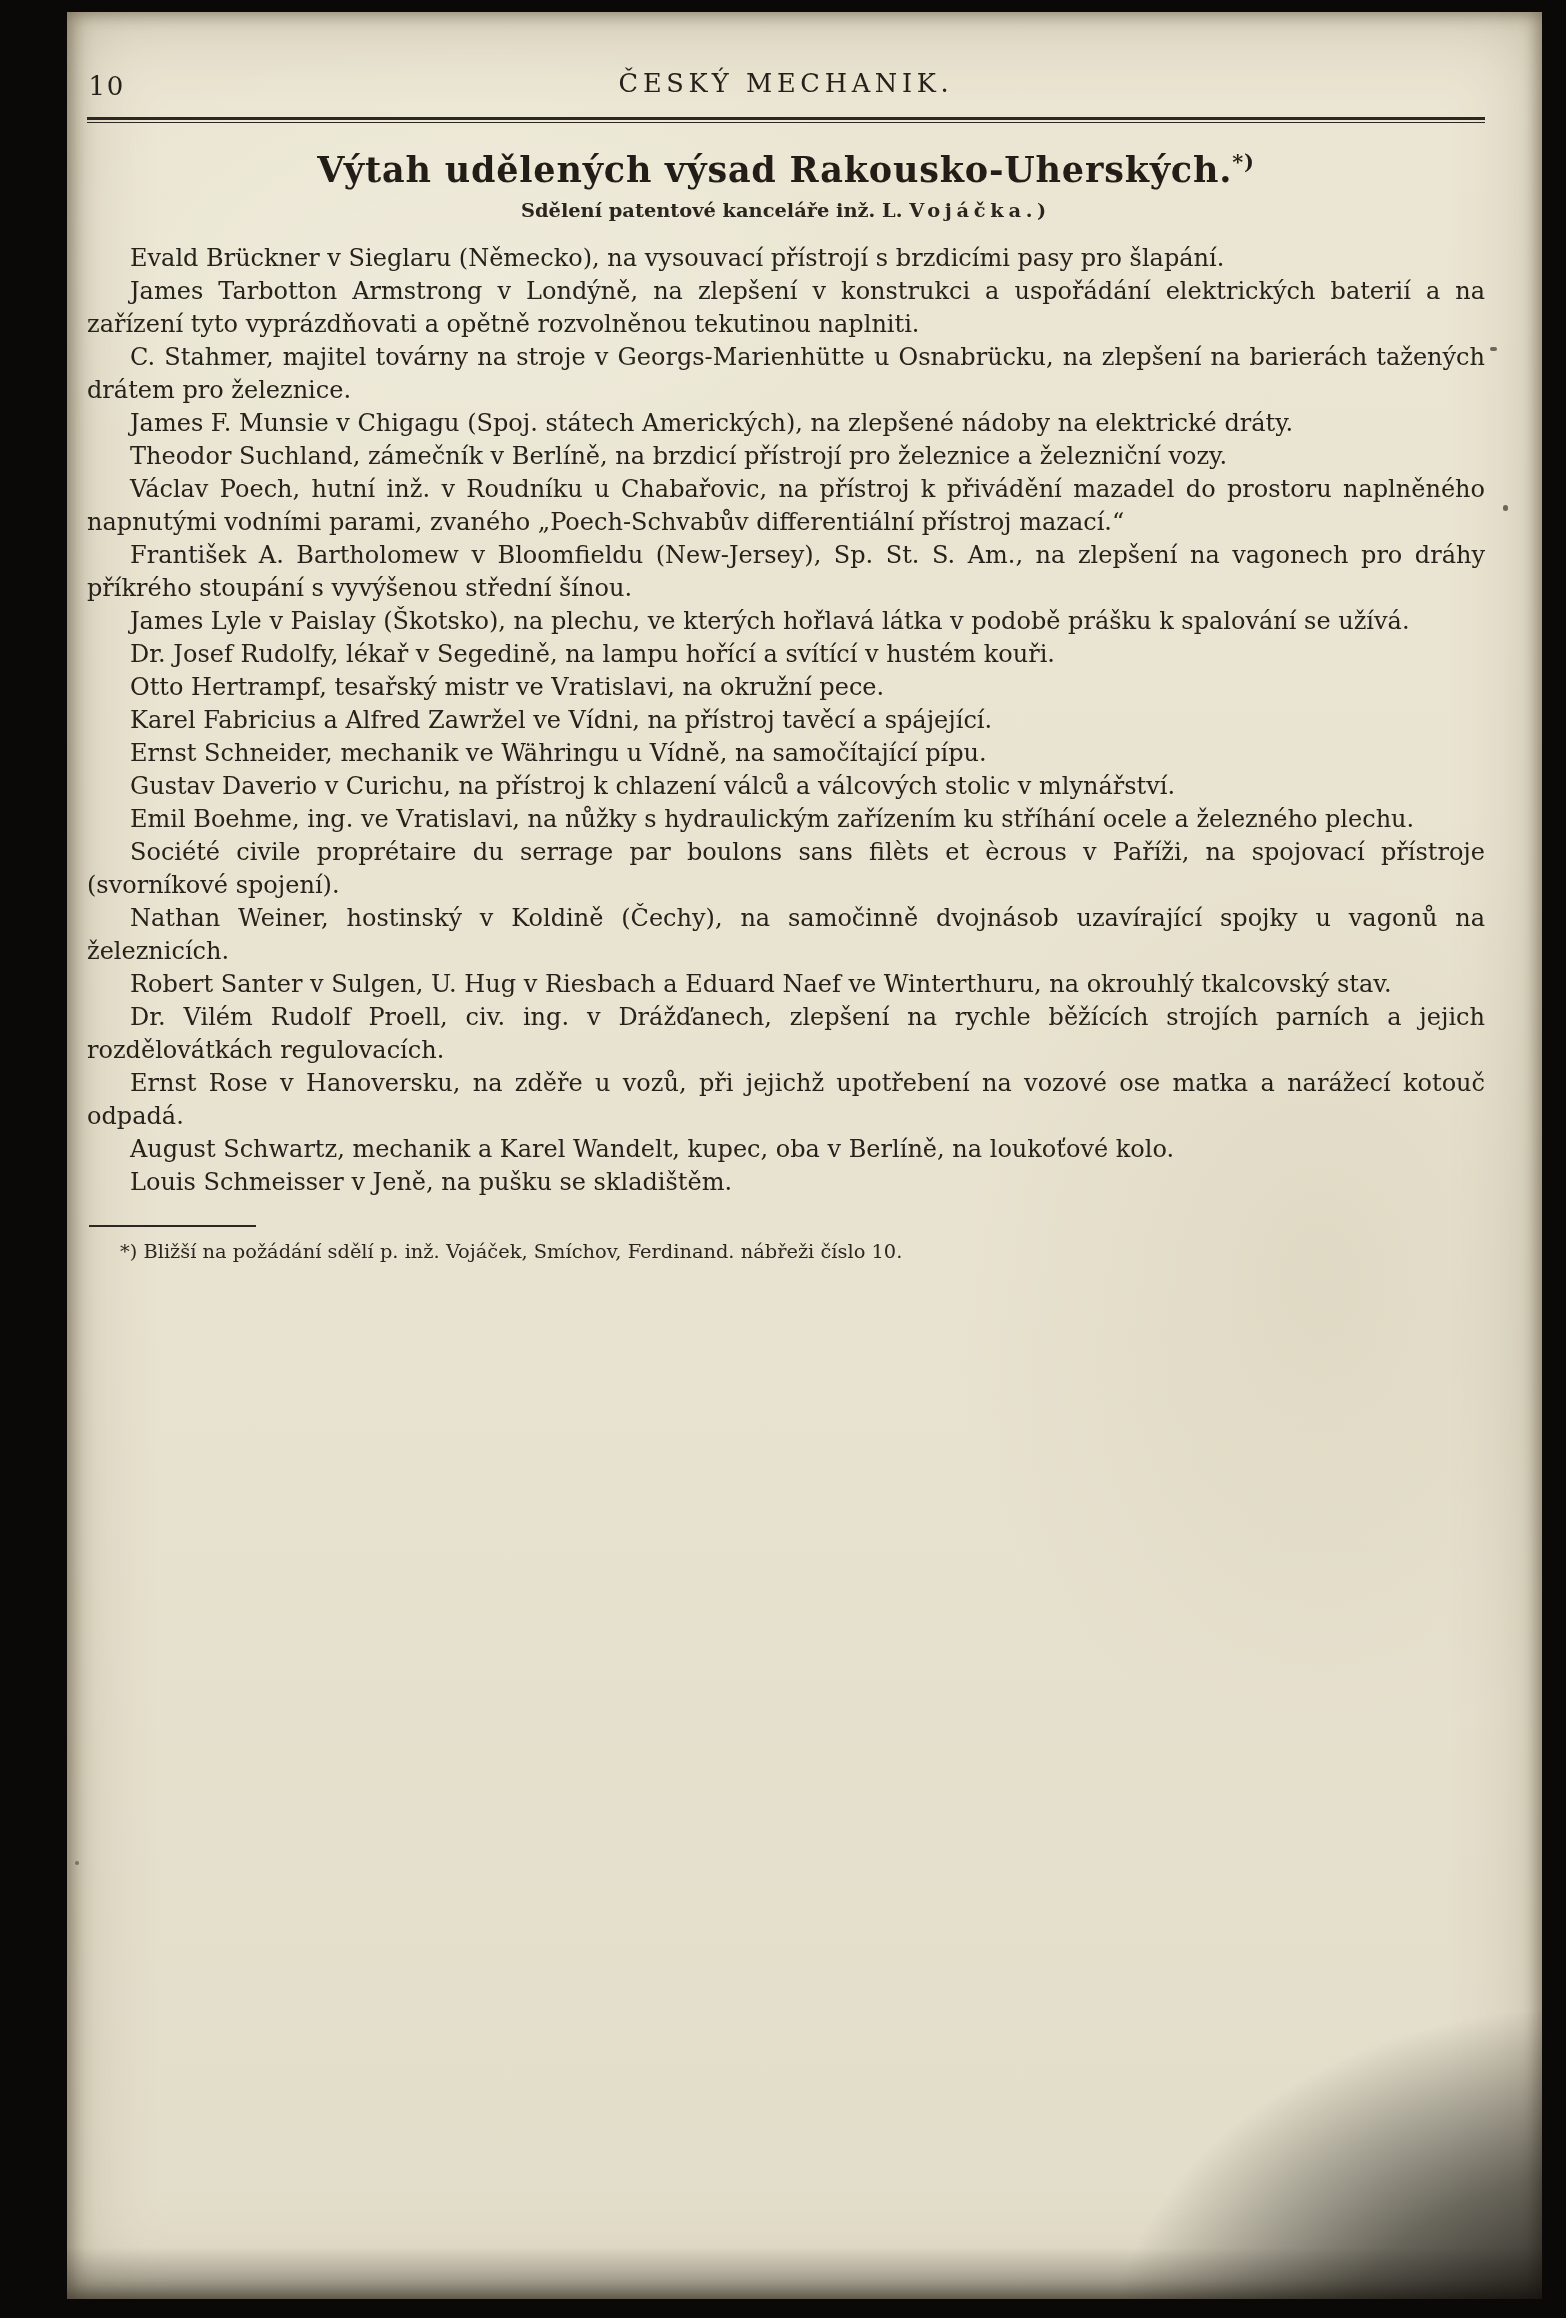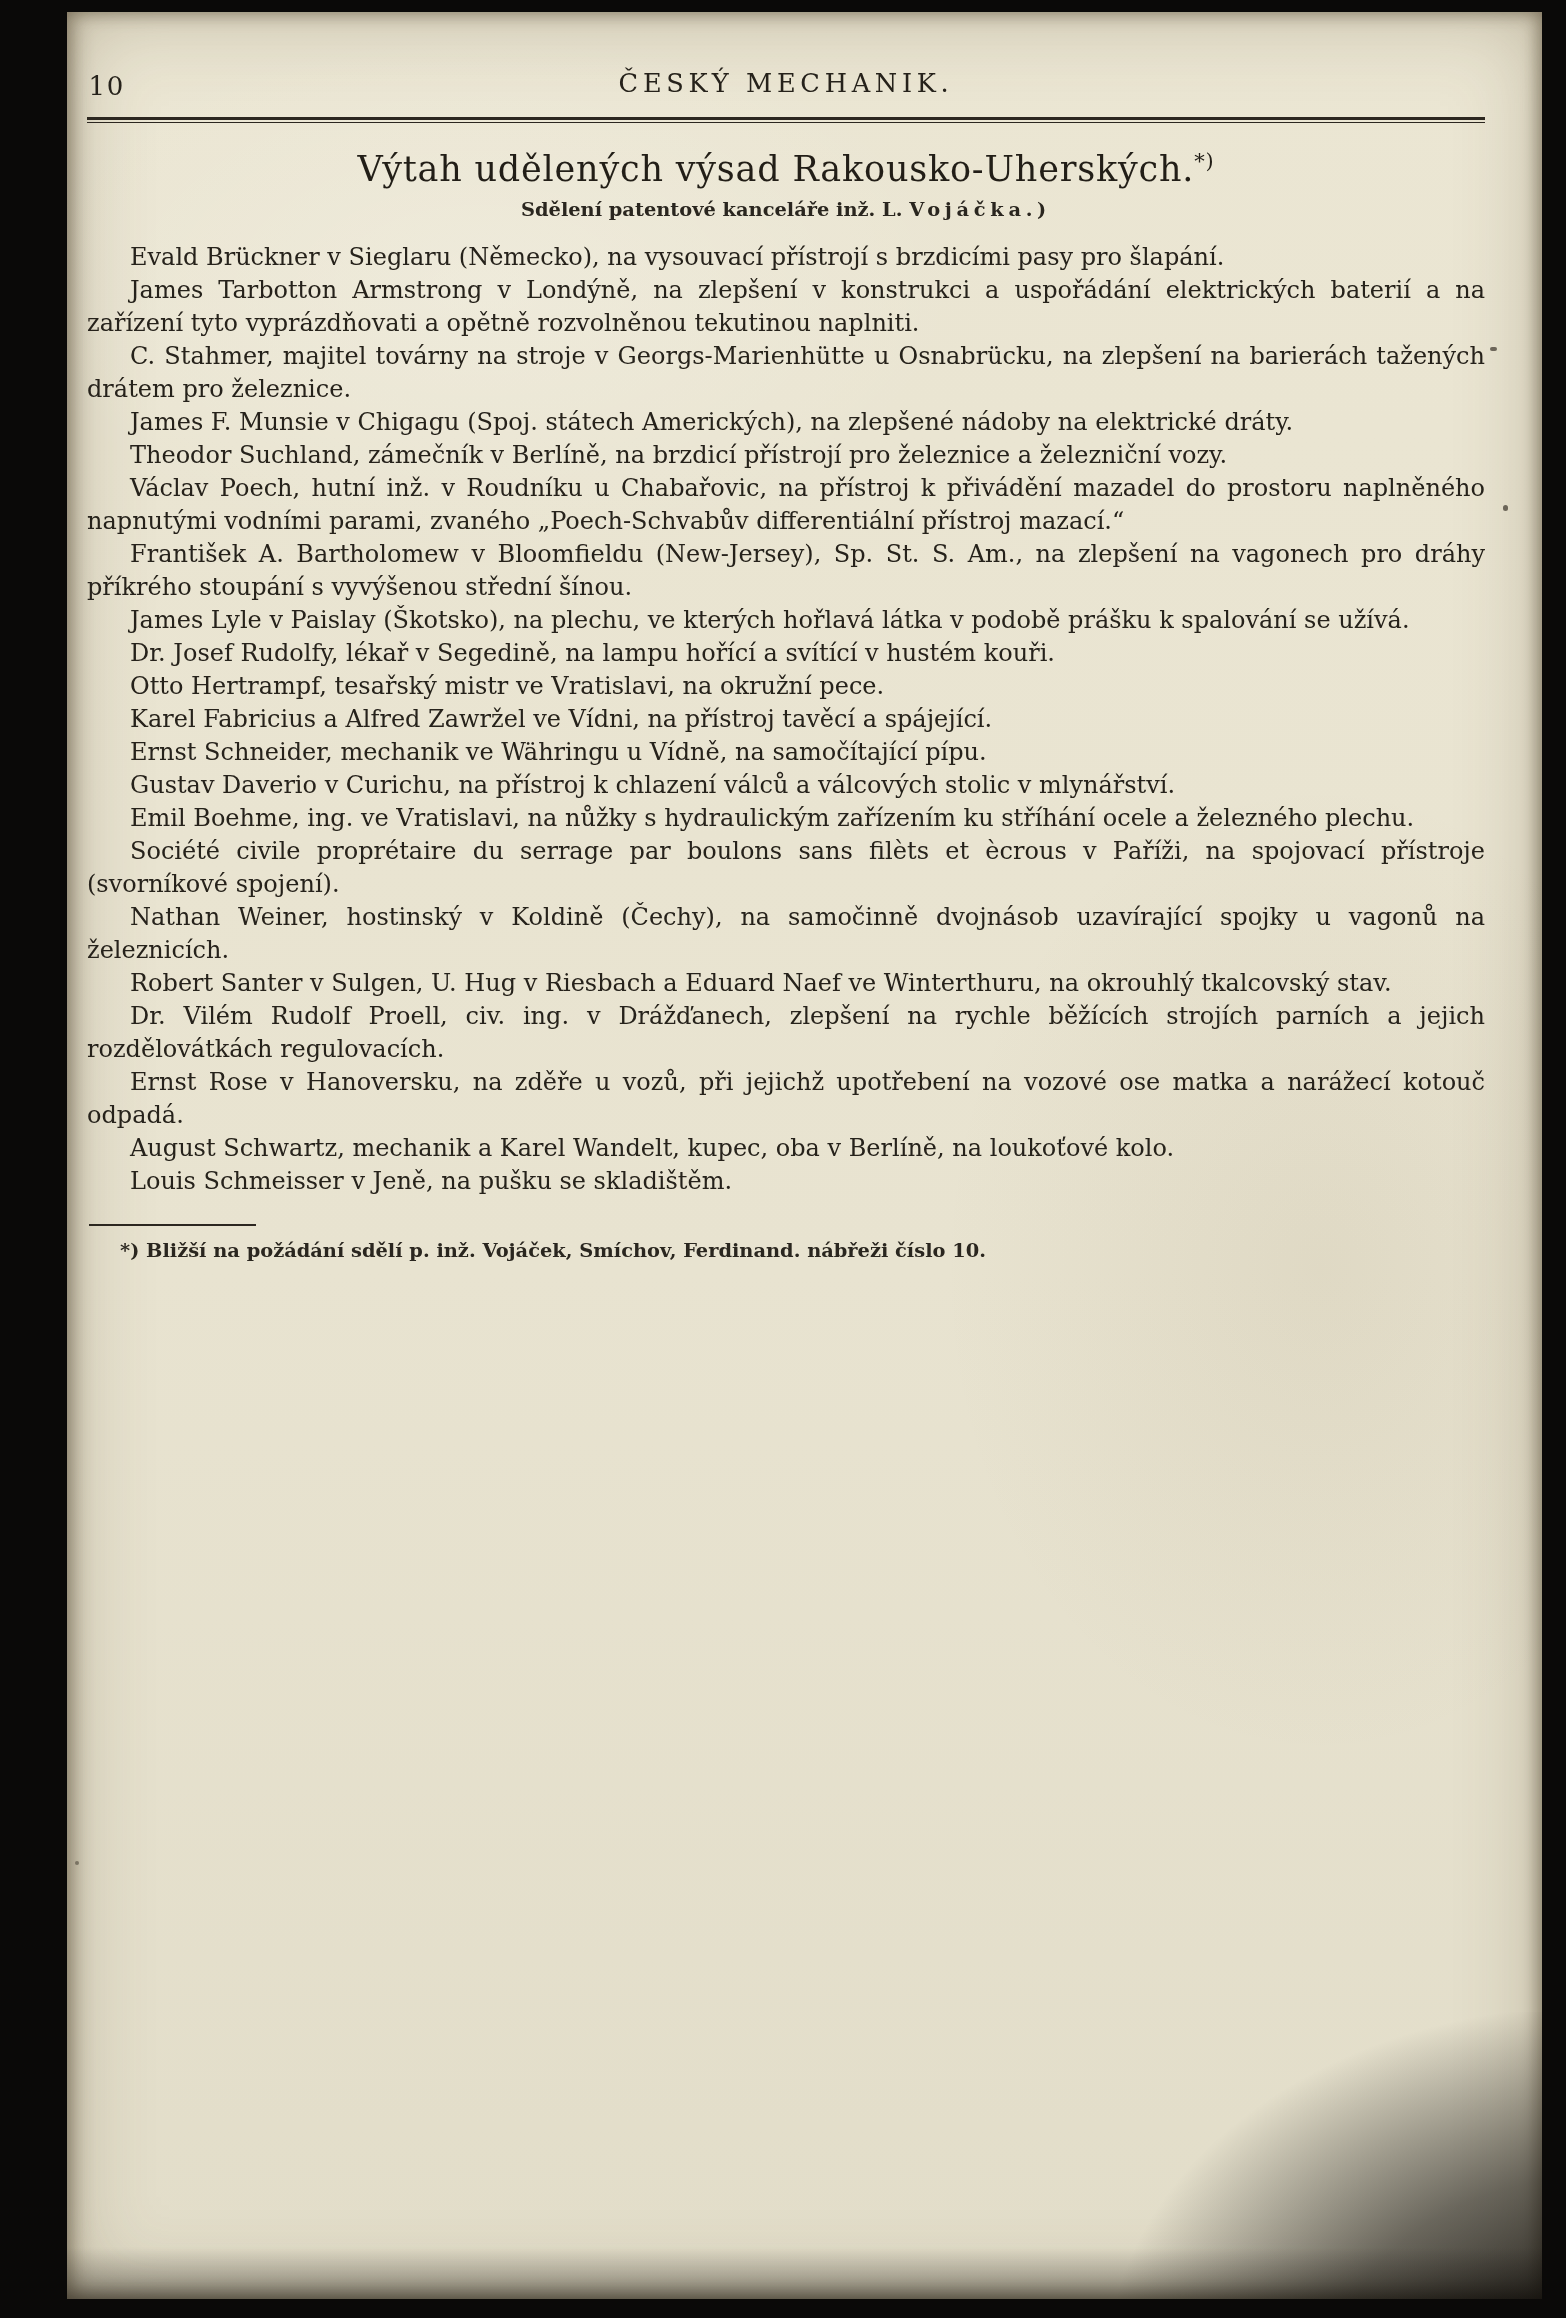--- a/index.html
+++ b/index.html
@@ -44,21 +44,21 @@
   .header-rule {
     margin-top:11.6px;
     height:6.2px;
     border-top:3.1px solid #2c2720;
     border-bottom:1.6px solid #2c2720;
   }
   .article-title {
     margin-top:26px;
     text-align:center;
     font-size:35px;
-    font-weight:normal;
+    font-weight:bold;
     letter-spacing:0.8px;
     color:#221e17;
   }
   .article-title sup { font-size:60%; vertical-align:super; }
   .article-subtitle {
     margin-top:9.3px;
     text-align:center;
     font-size:19.4px;
     color:#2a261f;
     font-weight:bold;
@@ -75,21 +75,20 @@
     margin-top:26px;
     margin-left:1.6px;
     width:167px;
     border-top:2.3px solid #2c2720;
   }
   .footnote {
     margin-top:12.4px;
     font-size:19.4px;
     text-indent:33px;
     color:#2a261f;
-    font-weight:bold;
   }
   .speck {
     position:absolute;
     background:#3a332a;
     border-radius:50%;
     opacity:.7;
   }
   .s1 { width:7px; height:3.9px; right:45px; top:335px; border-radius:2.3px; }
   .s2 { width:5.4px; height:5.4px; right:34px; top:493px; }
   .s3 { width:4.7px; height:4.7px; left:7.8px; bottom:434px; opacity:.5; }

